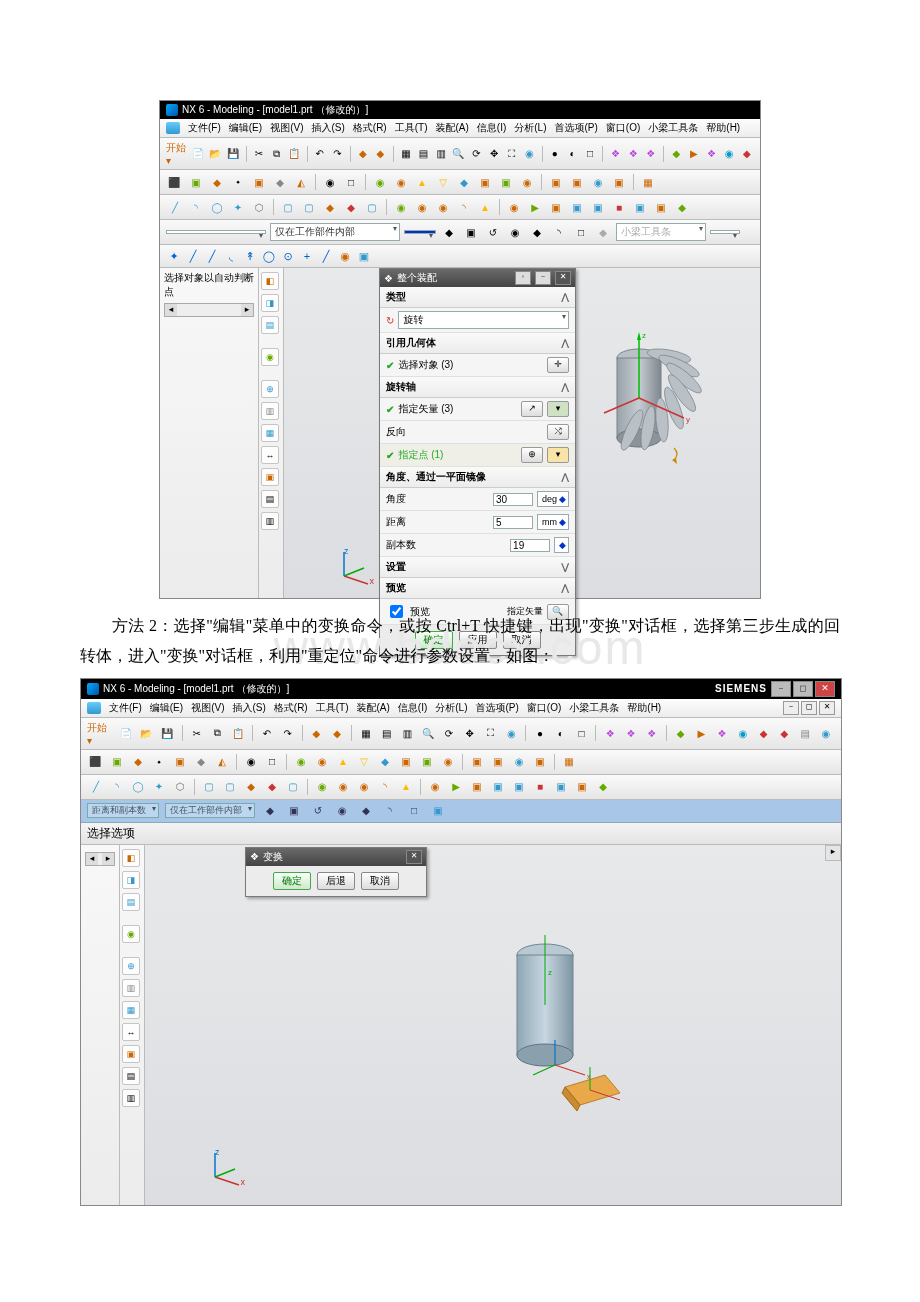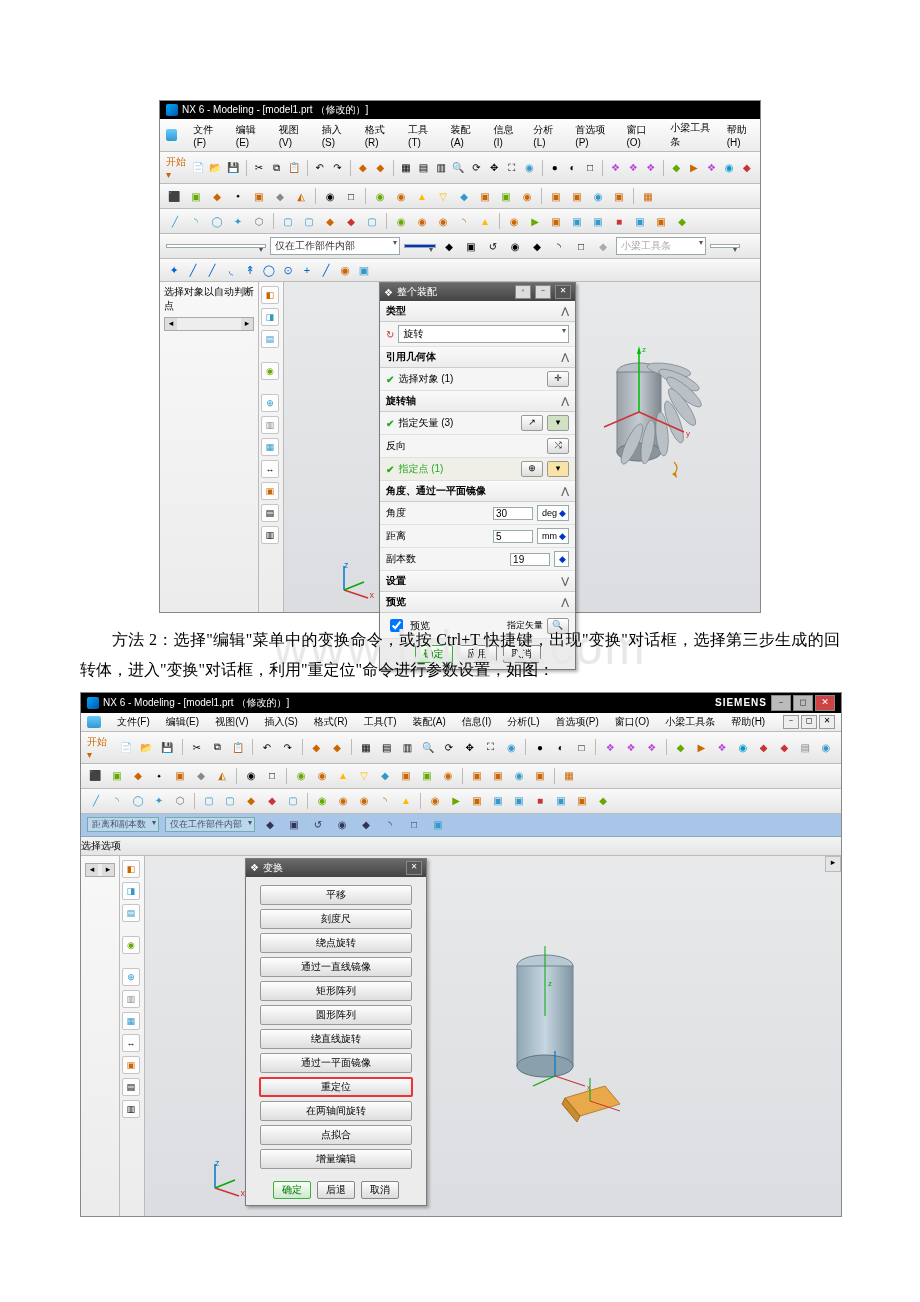--- a/index.html
+++ b/index.html
@@ -62,21 +62,21 @@
     text-align: center;
     color: #333;
   }
   .winbtn.close { background: #c44; color:#fff; }
   .menubar {
     background: linear-gradient(#fdfdfd,#ececec);
     border-bottom: 1px solid #bbb;
     padding: 2px 6px;
     font-size: 10px;
     display: flex;
-    gap: 16px;
+    gap: 8px;
     align-items: center;
   }
   .menubar .appicon {
     width: 14px; height: 12px;
     background: linear-gradient(#6cf,#39c);
     border-radius: 2px;
   }
   .menubar span { color: #000; }
   .innerwin { display:flex; gap:2px; margin-left:auto; }
   .innerwin div {
@@ -347,22 +347,22 @@
     padding:0 12px 0 4px;
     position:relative;
     font-size:9px;
     color:#456;
   }
   .blue-row .drop2:after { content:"▾"; position:absolute; right:2px; top:0; font-size:8px; }
 
   .subheader {
     background: linear-gradient(#f4f4f4,#e4e4e4);
     border-bottom:1px solid #bbb;
-    padding:2px 0;
-    font-size:10px;
+    padding:2px 6px;
+    font-size:12px;
   }
 </style>
 </head>
 <body>
 
 <div class="page">
 
 <div class="screenshot" style="width:600px;">
 
   <div class="titlebar">
@@ -560,21 +560,21 @@
           <span style="color:#c33;">↻</span>
           <div class="dlg-combo wide"><span>旋转</span></div>
         </div>
 
         <div class="dlg-section">
           <span>引用几何体</span>
               <span class="caret">⋀</span>
         </div>
         <div class="dlg-row">
           <span class="check">✔</span>
-          <span class="label">选择对象 (1)</span>
+          <span class="label">选择对象 (3)</span>
           <div class="pill">✛</div>
         </div>
 
         <div class="dlg-section">
           <span>旋转轴</span>
               <span class="caret">⋀</span>
         </div>
         <div class="dlg-row">
           <span class="check">✔</span>
           <span class="label">指定矢量 (3)</span>
@@ -872,34 +872,20 @@
 
     <div class="canvas">
 
       <div class="dialog2">
         <div class="dlg-title">
           <span>❖</span>
           <span>变换</span>
           <div class="spacer"></div>
           <div class="dbtn x">✕</div>
         </div>
-        <div class="dlg2-body">
-          <div class="listbtn">平移</div>
-          <div class="listbtn">刻度尺</div>
-          <div class="listbtn">绕点旋转</div>
-          <div class="listbtn">通过一直线镜像</div>
-          <div class="listbtn">矩形阵列</div>
-          <div class="listbtn">圆形阵列</div>
-          <div class="listbtn">绕直线旋转</div>
-          <div class="listbtn">通过一平面镜像</div>
-          <div class="listbtn hl">重定位</div>
-          <div class="listbtn">在两轴间旋转</div>
-          <div class="listbtn">点拟合</div>
-          <div class="listbtn">增量编辑</div>
-        </div>
         <div class="dlg-buttons">
           <div class="btn primary">确定</div>
           <div class="btn">后退</div>
           <div class="btn">取消</div>
         </div>
       </div>
 
       <div class="cylinder">
         <svg width="160" height="200" viewBox="0 0 160 200">
           <defs>

